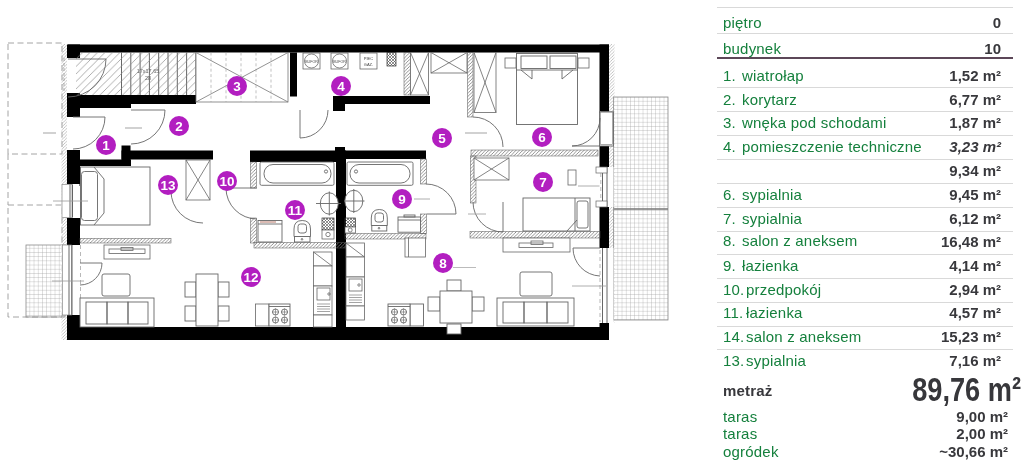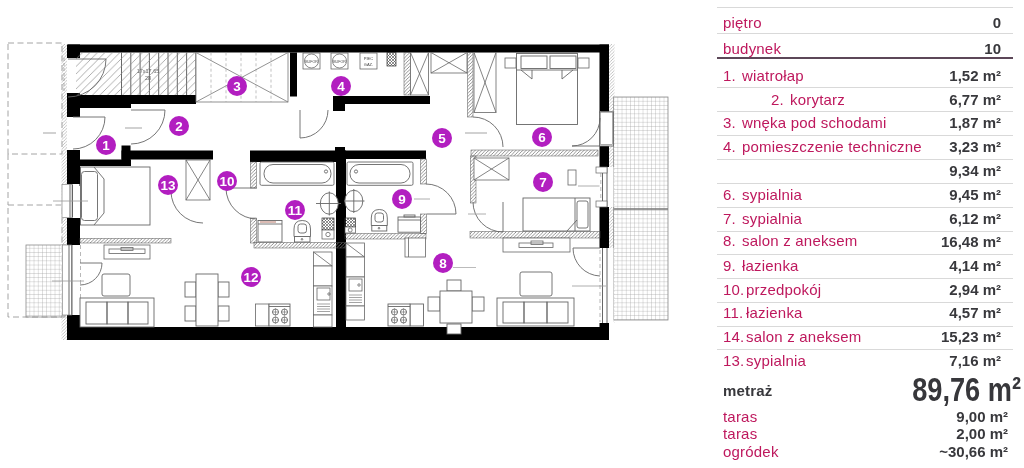--- a/index.html
+++ b/index.html
@@ -1,18 +1,18 @@
 <!DOCTYPE html>
 <html><head>
 <meta charset="utf-8">
 <style>
 html,body{margin:0;padding:0;background:#fff;}
 #stage{position:relative;width:1024px;height:468px;background:#fff;overflow:hidden;font-family:"Liberation Sans",sans-serif;}
 #plan{position:absolute;left:0;top:0;}
-.tname{position:absolute;height:22px;line-height:22px;font-size:15px;color:#be185d;letter-spacing:.2px;}
+.tname{position:absolute;height:22px;line-height:22px;font-size:15px;color:#15803d;letter-spacing:.2px;}
 .tval{position:absolute;height:22px;line-height:22px;font-size:15px;font-weight:bold;color:#38383c;text-align:right;}
 .sep{position:absolute;height:1px;background:#d9d9d9;left:717px;width:296px;}
 </style>
 </head>
 <body>
 <div id="stage">
 <svg id="plan" width="1024" height="468" viewBox="0 0 1024 468">
 <defs>
 <pattern id="pg" width="4.2" height="4.2" patternUnits="userSpaceOnUse">
           <path d="M4.2 0H0V4.2" fill="none" stroke="#9a9a9a" stroke-width="0.6"></path>
@@ -561,28 +561,28 @@
 <div class="sep" style="top:33px;"></div>
 
 <div class="tname" style="left:723px;top:38px;">budynek</div>
 <div class="tval" style="left:800px;top:38px;width:201px;">10</div>
 
 <div class="sep" style="top:57px;height:2px;background:#5c4758;"></div>
 
 <div class="tname" style="left:723px;top:65px;"><span style="display:inline-block;width:19px;">1.</span>wiatrołap</div>
 <div class="tval" style="left:800px;top:65px;width:201px;">1,52 m²</div>
 <div class="sep" style="top:87px;"></div>
-<div class="tname" style="left:723px;top:89px;margin-left:48px;"><span style="display:inline-block;width:19px;">2.</span>korytarz</div>
+<div class="tname" style="left:723px;top:89px;"><span style="display:inline-block;width:19px;">2.</span>korytarz</div>
 <div class="tval" style="left:800px;top:89px;width:201px;">6,77 m²</div>
 <div class="sep" style="top:111px;"></div>
 <div class="tname" style="left:723px;top:112px;"><span style="display:inline-block;width:19px;">3.</span>wnęka pod schodami</div>
 <div class="tval" style="left:800px;top:112px;width:201px;">1,87 m²</div>
 <div class="sep" style="top:135px;"></div>
 <div class="tname" style="left:723px;top:136px;"><span style="display:inline-block;width:19px;">4.</span>pomieszczenie techniczne</div>
-<div class="tval" style="left:800px;top:136px;width:201px;">3,23 m²</div>
+<div class="tval" style="left:800px;top:136px;width:201px;font-style:italic;">3,23 m²</div>
 <div class="sep" style="top:159px;"></div>
 <div class="tval" style="left:800px;top:160px;width:201px;">9,34 m²</div>
 <div class="sep" style="top:183px;"></div>
 <div class="tname" style="left:723px;top:184px;"><span style="display:inline-block;width:19px;">6.</span>sypialnia</div>
 <div class="tval" style="left:800px;top:184px;width:201px;">9,45 m²</div>
 <div class="sep" style="top:206.5px;"></div>
 <div class="tname" style="left:723px;top:208px;"><span style="display:inline-block;width:19px;">7.</span>sypialnia</div>
 <div class="tval" style="left:800px;top:208px;width:201px;">6,12 m²</div>
 <div class="sep" style="top:230.5px;"></div>
 <div class="tname" style="left:723px;top:230px;"><span style="display:inline-block;width:19px;">8.</span>salon z aneksem</div>

